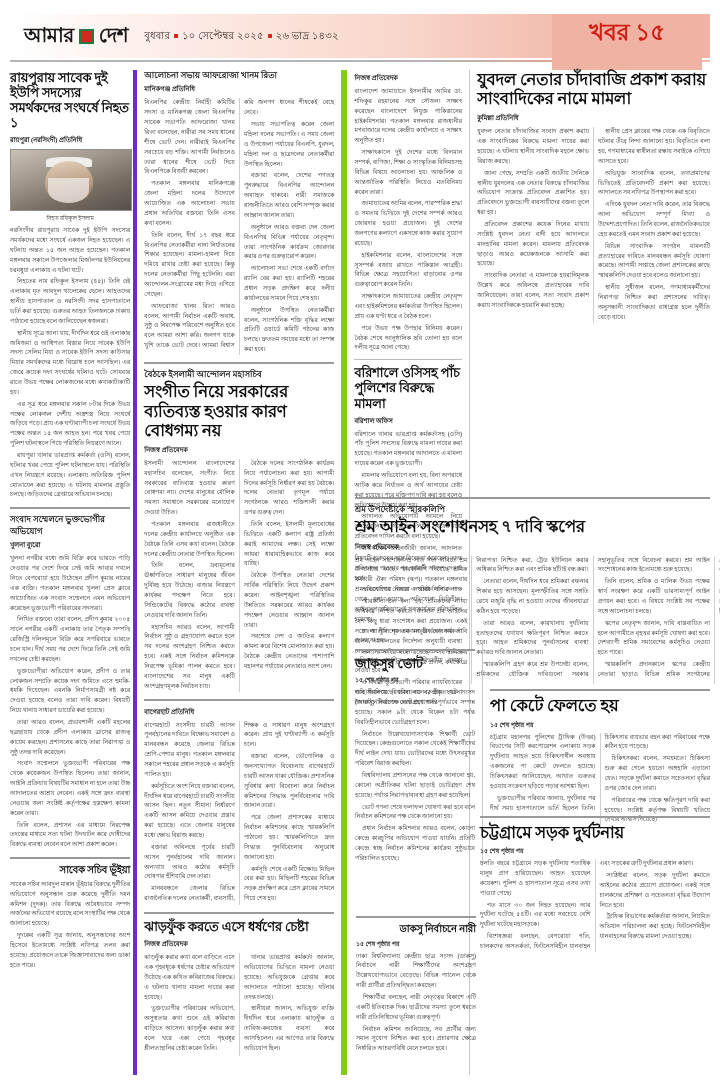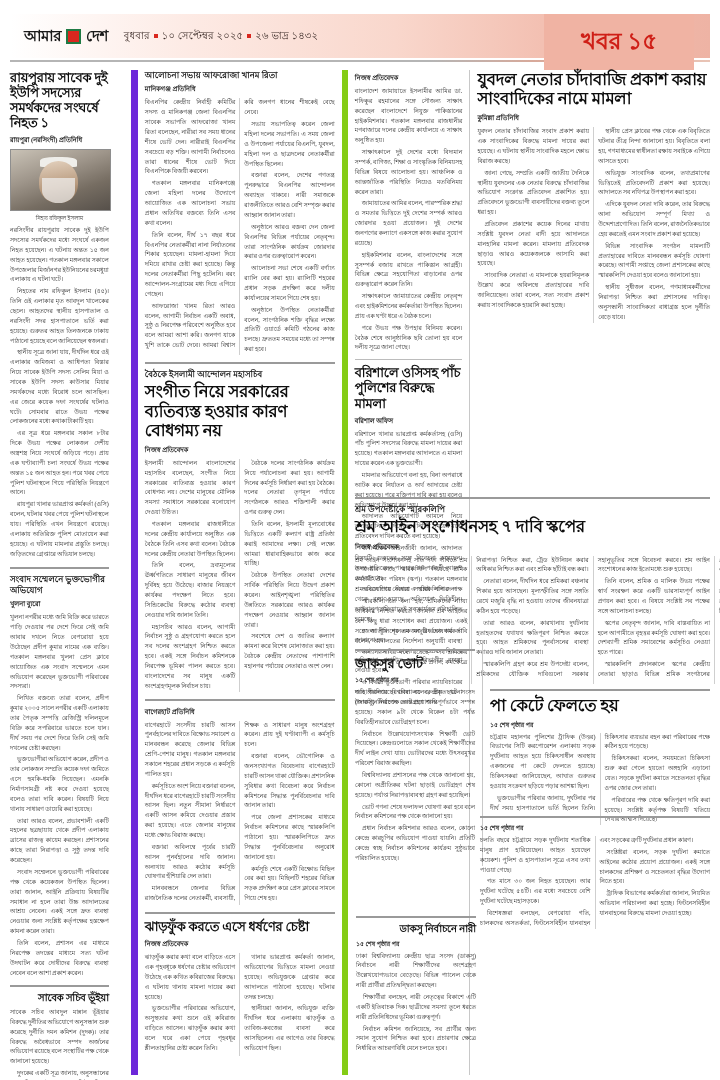--- a/index.html
+++ b/index.html
@@ -11,34 +11,34 @@
   }
   .page{width:720px;height:1080px;position:relative;box-sizing:border-box;padding:0 10px;}
 
   
   .masthead{
     position:relative;height:44px;margin-top:14px;
     background:linear-gradient(90deg,#ffffff 0%,#fdeae4 26%,#f9d7cc 55%,#f3c0b2 76%,#eeb3a4 100%);
     display:flex;align-items:center;
   }
   .mh-left{display:flex;align-items:center;gap:5px;padding-left:14px;}
-  .mh-logo{font-size:15px;font-weight:bold;letter-spacing:-.5px;color:#1a1a1a;
+  .mh-logo{font-size:20px;font-weight:bold;letter-spacing:-.5px;color:#1a1a1a;
     font-family:Liberation Serif, serif;}
   .mh-sq{width:11px;height:11px;background:#d9271f;border:2px solid #1f7a44;display:inline-block;}
   .mh-date{font-size:10px;color:#3a2a26;margin-left:11px;letter-spacing:.2px;white-space:nowrap;}
   .mh-bullet{display:inline-block;width:4px;height:4px;background:#d9271f;margin:0 4px 1px 4px;vertical-align:middle;}
-  .mh-right{position:absolute;right:16px;top:0;height:56px;width:150px;
-    background:#f0b3a3;display:flex;align-items:center;justify-content:center;}
+  .mh-right{position:absolute;right:8px;top:0;height:56px;width:150px;
+    background:#f0b3a3;display:flex;justify-content:center;}
   .mh-right span{font-size:23px;font-weight:bold;color:#cf1f17;letter-spacing:0px;}
   .mh-rule{height:2px;background:linear-gradient(90deg,#b5b5b5 0%,#b5b5b5 60%,#d8a99a 75%,#e9c4b6 100%);margin-top:2px;}
 
   
   .grid{display:flex;margin-top:8px;height:1005px;}
   .col{box-sizing:border-box;position:relative;}
-  .c1{width:131px;padding-right:22px;border-right:7px solid #6d28d9;}
+  .c1{width:131px;padding-right:3px;border-right:4px solid #6d28d9;}
   .c2{width:216px;padding:0 7px;border-right:6px solid #84cc16;}
   .c3{width:126px;padding:0 7px;border-right:1px solid #c8c8c8;}
   .c4{width:247px;padding-left:7px;}
 
   
   .kicker{font-size:8.5px;font-weight:bold;color:#1b1b1b;line-height:1.35;margin-bottom:2px;}
   .hl{font-weight:bold;color:#0d0d0d;line-height:1.16;letter-spacing:-.2px;margin:0 0 4px 0;}
   .hl-xl{font-size:21px;}
   .hl-lg{font-size:16.5px;}
   .hl-md{font-size:13px;}
@@ -292,20 +292,21 @@
         <p>চট্টগ্রাম মহানগর পুলিশের ট্রাফিক (উত্তর) বিভাগের সিটি করপোরেশন এলাকায় সড়ক দুর্ঘটনায় আহত হয়ে চিকিৎসাধীন অবস্থায় একজনের পা কেটে ফেলতে হয়েছে। চিকিৎসকরা জানিয়েছেন, আঘাত গুরুতর হওয়ায় সংক্রমণ ছড়িয়ে পড়ার আশঙ্কা ছিল।</p>
         <p>ভুক্তভোগীর পরিবার জানায়, দুর্ঘটনার পর দীর্ঘ সময় হাসপাতালে ভর্তি ছিলেন তিনি। চিকিৎসার ব্যয়ভার বহন করা পরিবারের পক্ষে কঠিন হয়ে পড়েছে।</p>
         <p>চিকিৎসকরা বলেন, সময়মতো চিকিৎসা শুরু করা গেলে হয়তো অঙ্গহানি এড়ানো যেত। সড়কে দুর্ঘটনা কমাতে সচেতনতা বৃদ্ধির ওপর জোর দেন তারা।</p>
         <p>পরিবারের পক্ষ থেকে ক্ষতিপূরণ দাবি করা হয়েছে। সংশ্লিষ্ট কর্তৃপক্ষ বিষয়টি খতিয়ে দেখার আশ্বাস দিয়েছে।</p>
       </div>
     </div>
   </div>
 
   <div style="position:absolute;left:480px;top:795px;width:230px;">
     <div class="hr-thick"></div>
+    <div class="hl hl-lg">চট্টগ্রামে সড়ক দুর্ঘটনায়</div>
     <div class="contin">১৫ শেষ পৃষ্ঠার পর</div>
     <div class="body twocol">
       <p>চলতি বছরে চট্টগ্রামে সড়ক দুর্ঘটনায় শতাধিক মানুষ প্রাণ হারিয়েছেন। আহত হয়েছেন কয়েকশ। পুলিশ ও হাসপাতাল সূত্রে এসব তথ্য পাওয়া গেছে।</p>
       <p>গত মাসে ৩০ জন নিহত হয়েছেন। আর দুর্ঘটনা ঘটেছে ৫৪টি। এর মধ্যে সবচেয়ে বেশি দুর্ঘটনা ঘটেছে মহাসড়কে।</p>
       <p>বিশেষজ্ঞরা বলছেন, বেপরোয়া গতি, চালকদের অসতর্কতা, ফিটনেসবিহীন যানবাহন এবং সড়কের ত্রুটি দুর্ঘটনার প্রধান কারণ।</p>
       <p>সংশ্লিষ্টরা বলেন, সড়ক দুর্ঘটনা কমাতে আইনের কঠোর প্রয়োগ প্রয়োজন। একই সঙ্গে চালকদের প্রশিক্ষণ ও সচেতনতা বৃদ্ধির উদ্যোগ নিতে হবে।</p>
       <p>ট্রাফিক বিভাগের কর্মকর্তারা জানান, নিয়মিত অভিযান পরিচালনা করা হচ্ছে। ফিটনেসবিহীন যানবাহনের বিরুদ্ধে মামলা দেওয়া হচ্ছে।</p>
     </div>
   </div>
 

